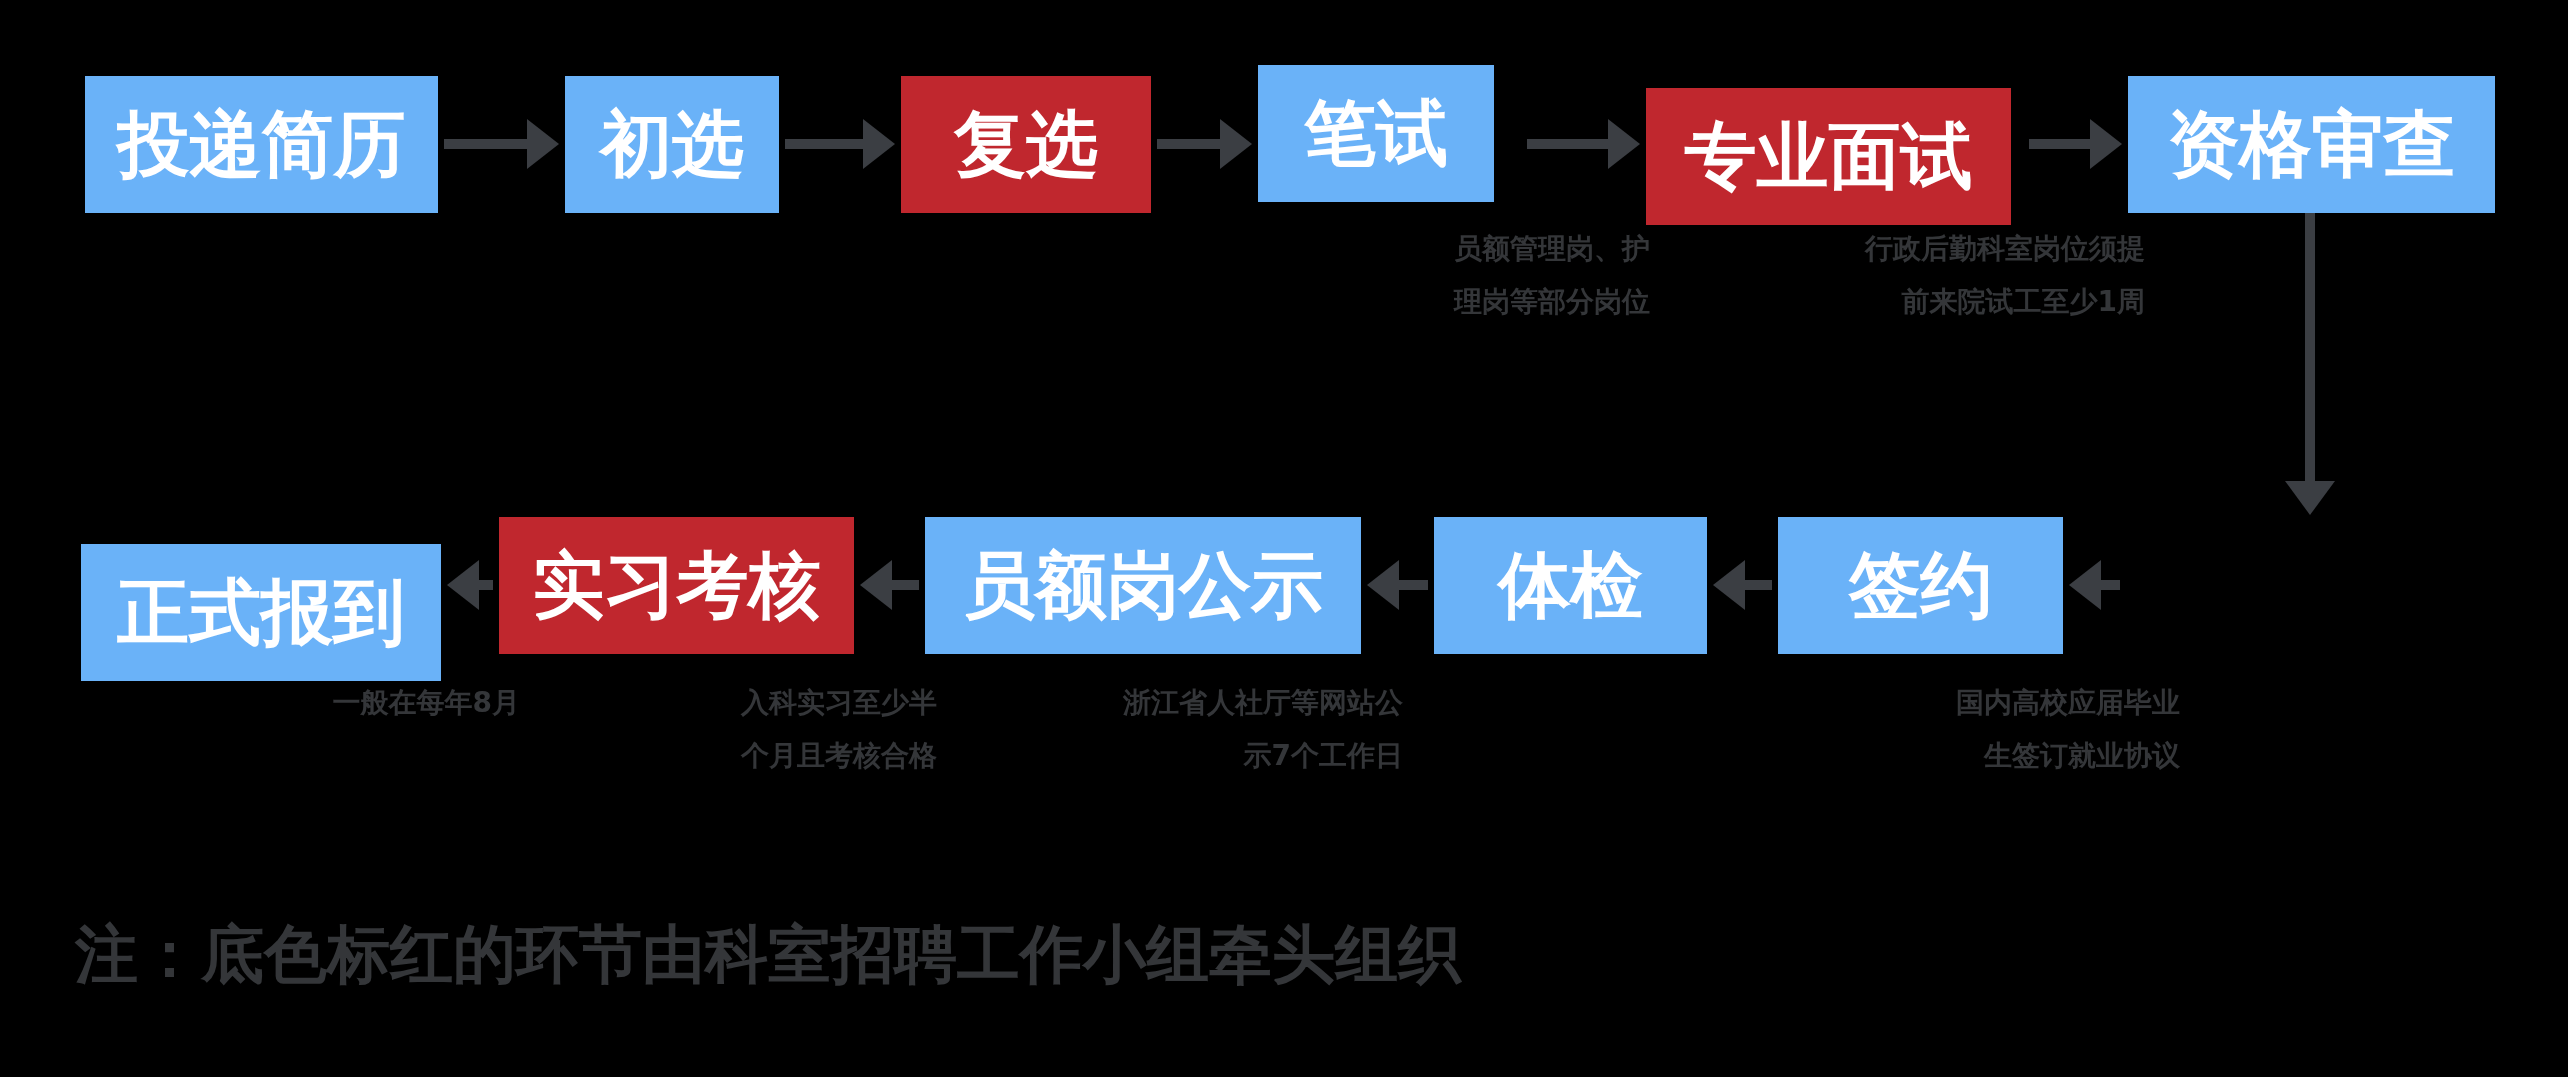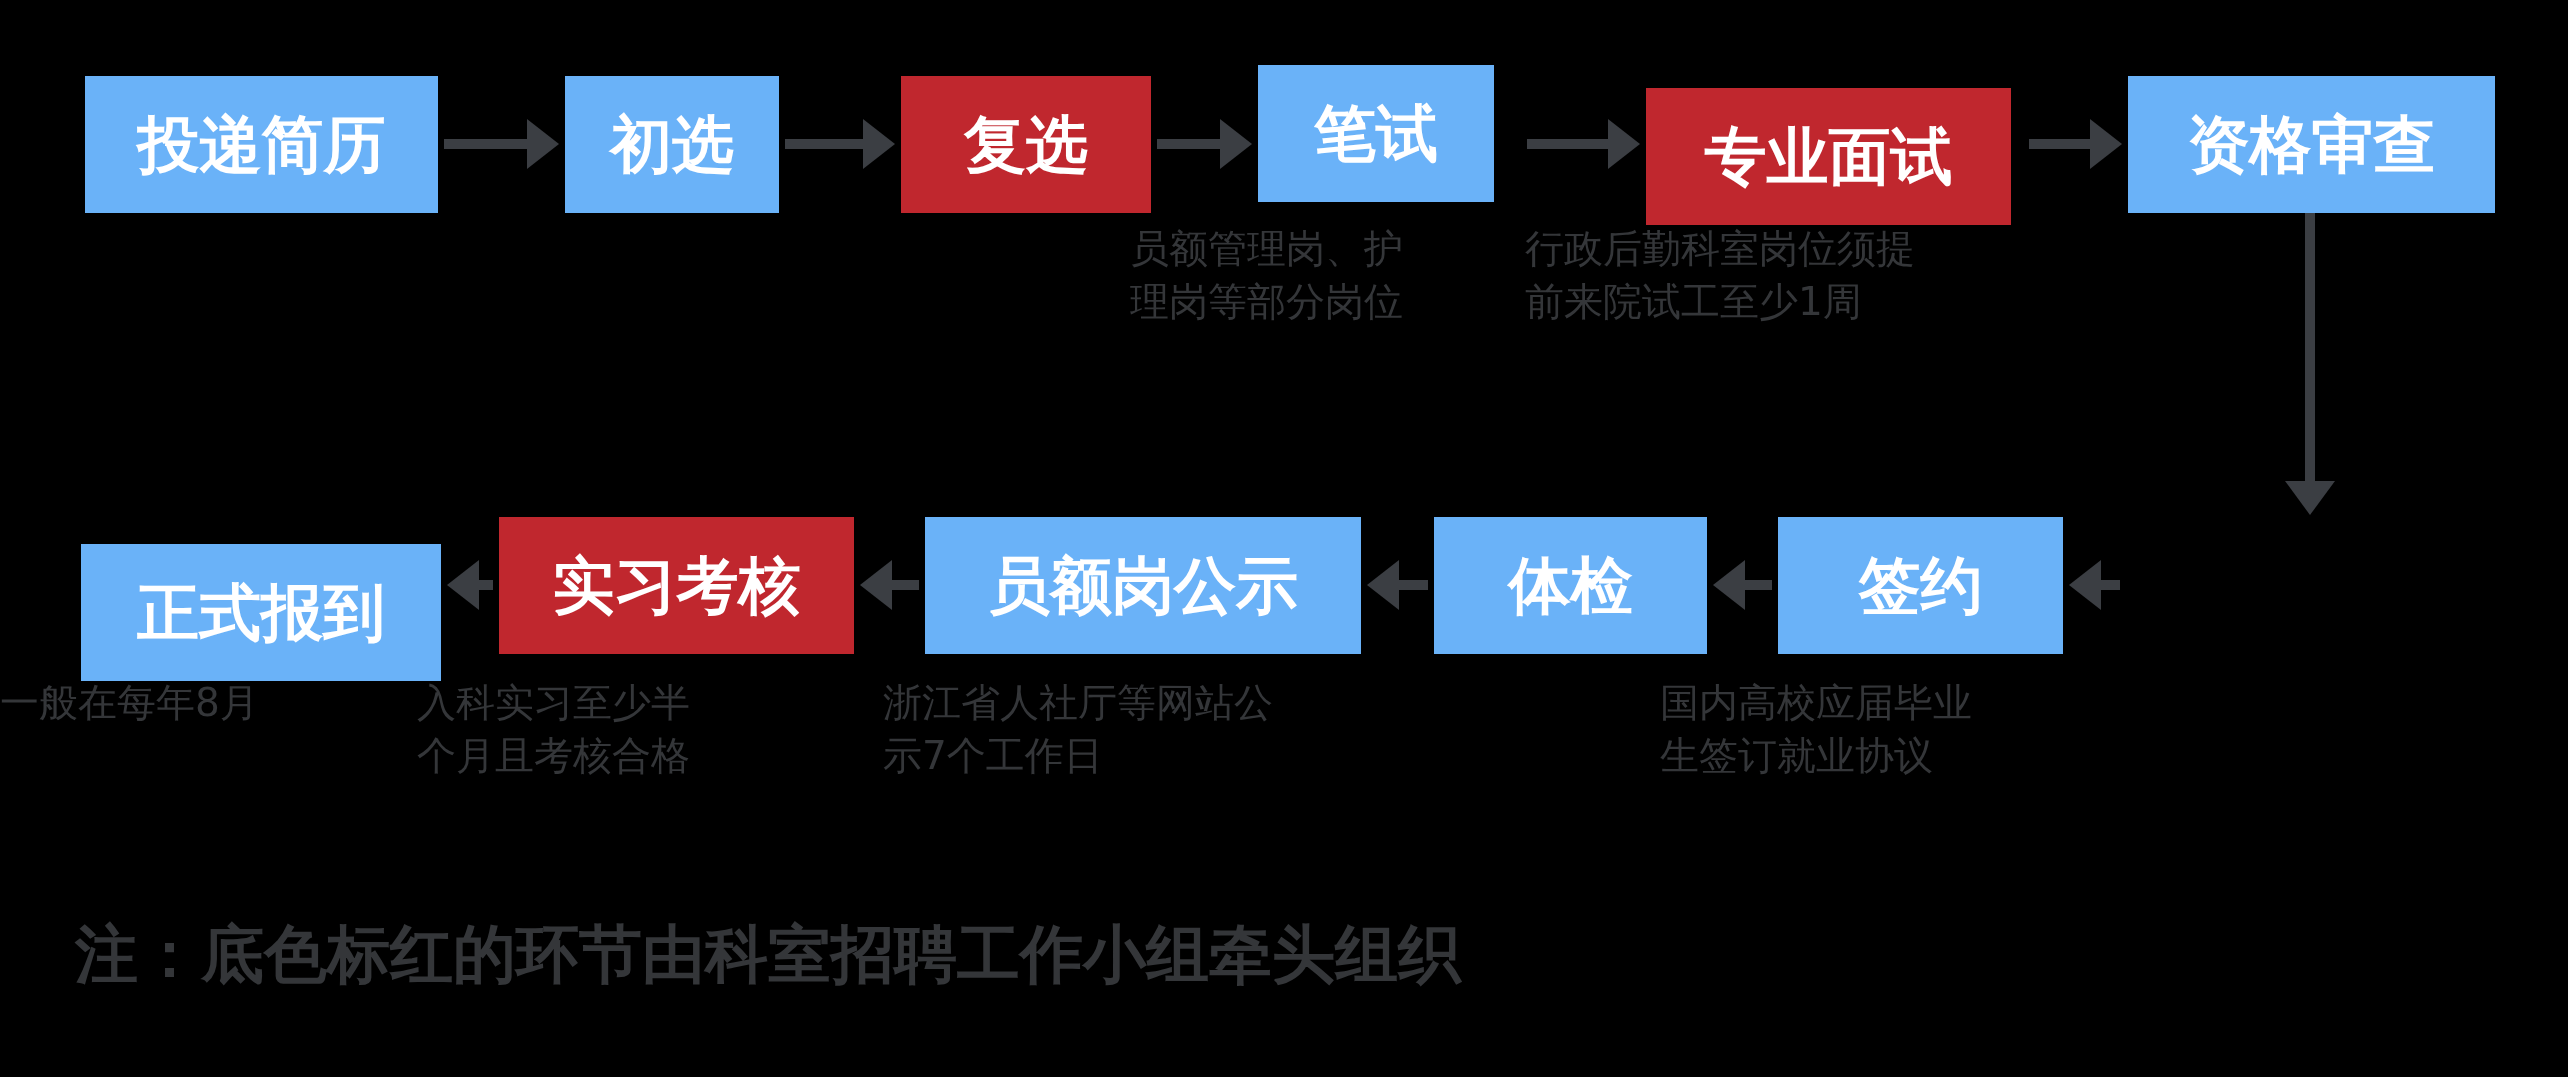--- a/index.html
+++ b/index.html
@@ -10,27 +10,27 @@
     --note-text:#343639;
     --arrow:#3b3e43;
   }
   html,body{margin:0;padding:0;background:var(--background);}
   .canvas{
     position:relative;width:2568px;height:1077px;background:var(--background);
     font-family:"DejaVu Sans",sans-serif;font-weight:bold;overflow:hidden;
   }
   .box{
     position:absolute;display:flex;align-items:center;justify-content:center;
-    color:var(--label-text);font-size:62px;font-weight:bold;letter-spacing:0px;
+    color:var(--label-text);font-size:72px;font-weight:bold;letter-spacing:0px;
   }
   .box.blue{background:var(--box-blue);}
   .box.red{background:var(--box-red);}
   .note{
-    position:absolute;color:var(--note-text);font-size:39px;line-height:53px;
-    text-align:left;white-space:pre-line;font-weight:normal;
+    position:absolute;color:var(--note-text);font-size:28px;line-height:53px;
+    text-align:right;white-space:pre-line;font-weight:bold;
   }
   .footnote{
     position:absolute;left:75px;top:912px;color:var(--note-text);
     font-size:63px;font-weight:bold;white-space:pre;
   }
   .arrow{position:absolute;display:flex;align-items:center;height:50px;}
   .arrow .shaft{flex:1;height:10px;background:var(--arrow);}
   .head-right{width:0;height:0;border-left:32px solid var(--arrow);
     border-top:25px solid transparent;border-bottom:25px solid transparent;}
   .head-left{width:0;height:0;border-right:32px solid var(--arrow);

